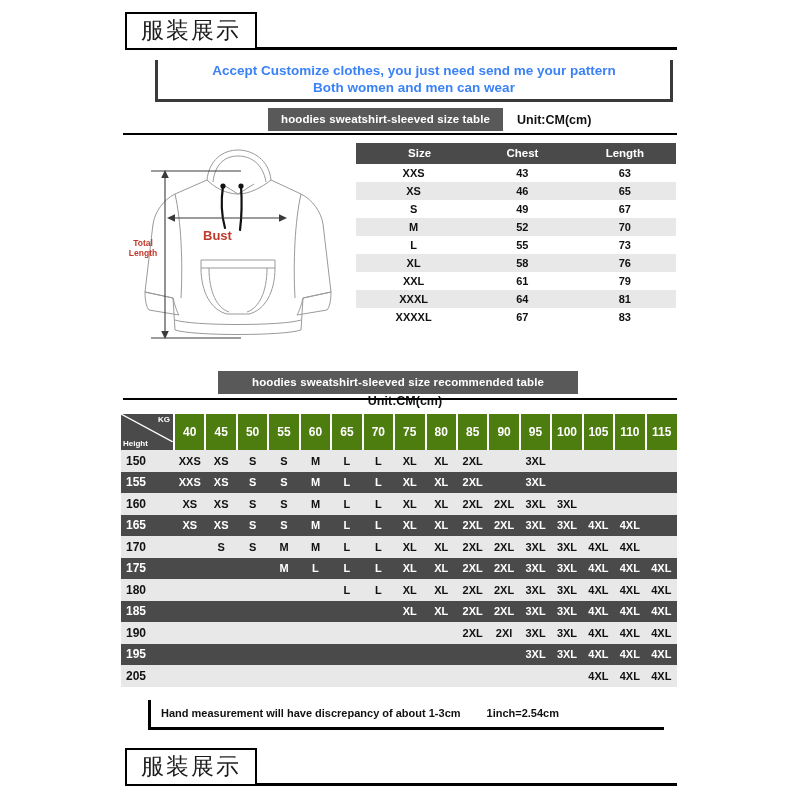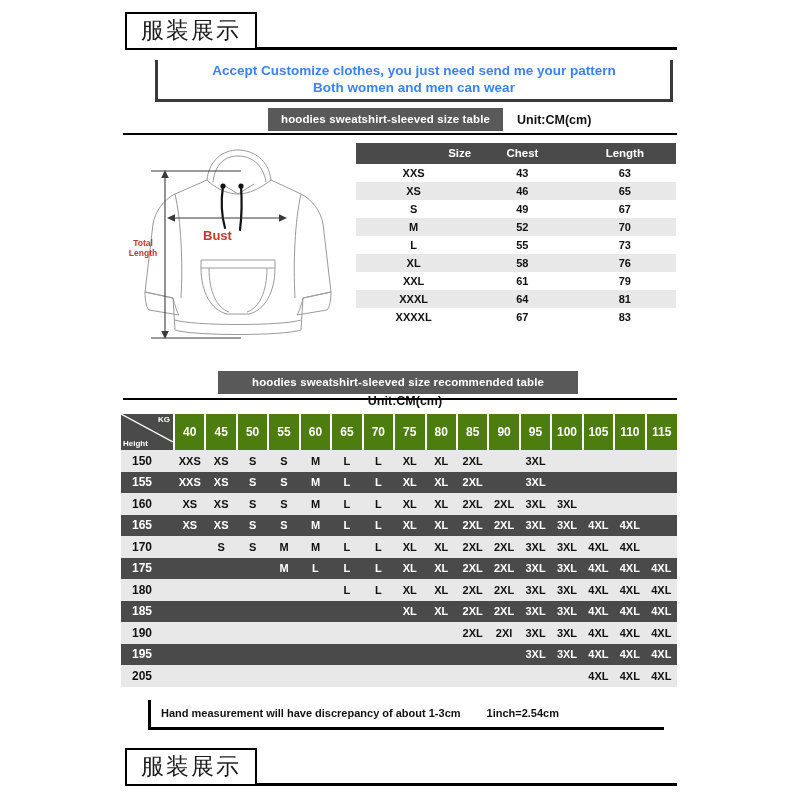--- a/index.html
+++ b/index.html
@@ -125,21 +125,21 @@
     border-collapse: collapse;
   }
   .size-table th {
     background: #4a4a4a;
     color: #fff;
     font-size: 11.5px;
     font-weight: bold;
     padding: 4px 0 5px 0;
     text-align: center;
   }
-  .size-table th.sz { text-align: right; padding-left: 12px; }
+  .size-table th.sz { text-align: center; padding-left: 12px; }
   .size-table td {
     font-size: 11px;
     font-weight: bold;
     text-align: center;
     padding: 3px 0 3px 0;
     color: #111;
   }
   .size-table tr.alt td { background: #e8e8e8; }
   .size-table tr.pl td { background: #ffffff; }
   .size-table td.sz { width: 36%; }
@@ -195,21 +195,21 @@
   .matrix td {
     font-size: 11px;
     font-weight: bold;
     text-align: center;
     height: 21.5px;
     padding: 0;
     white-space: nowrap;
   }
   .matrix td.hl {
     text-align: left;
-    padding-left: 11px;
+    padding-left: 5px;
     font-size: 12px;
   }
   .matrix tr.dark td { background: #4a4a4a; color: #ffffff; }
   .matrix tr.light td { background: #e8e8e8; color: #111111; }
 
   
   .note {
     position: absolute;
     left: 148px;
     top: 700px;

